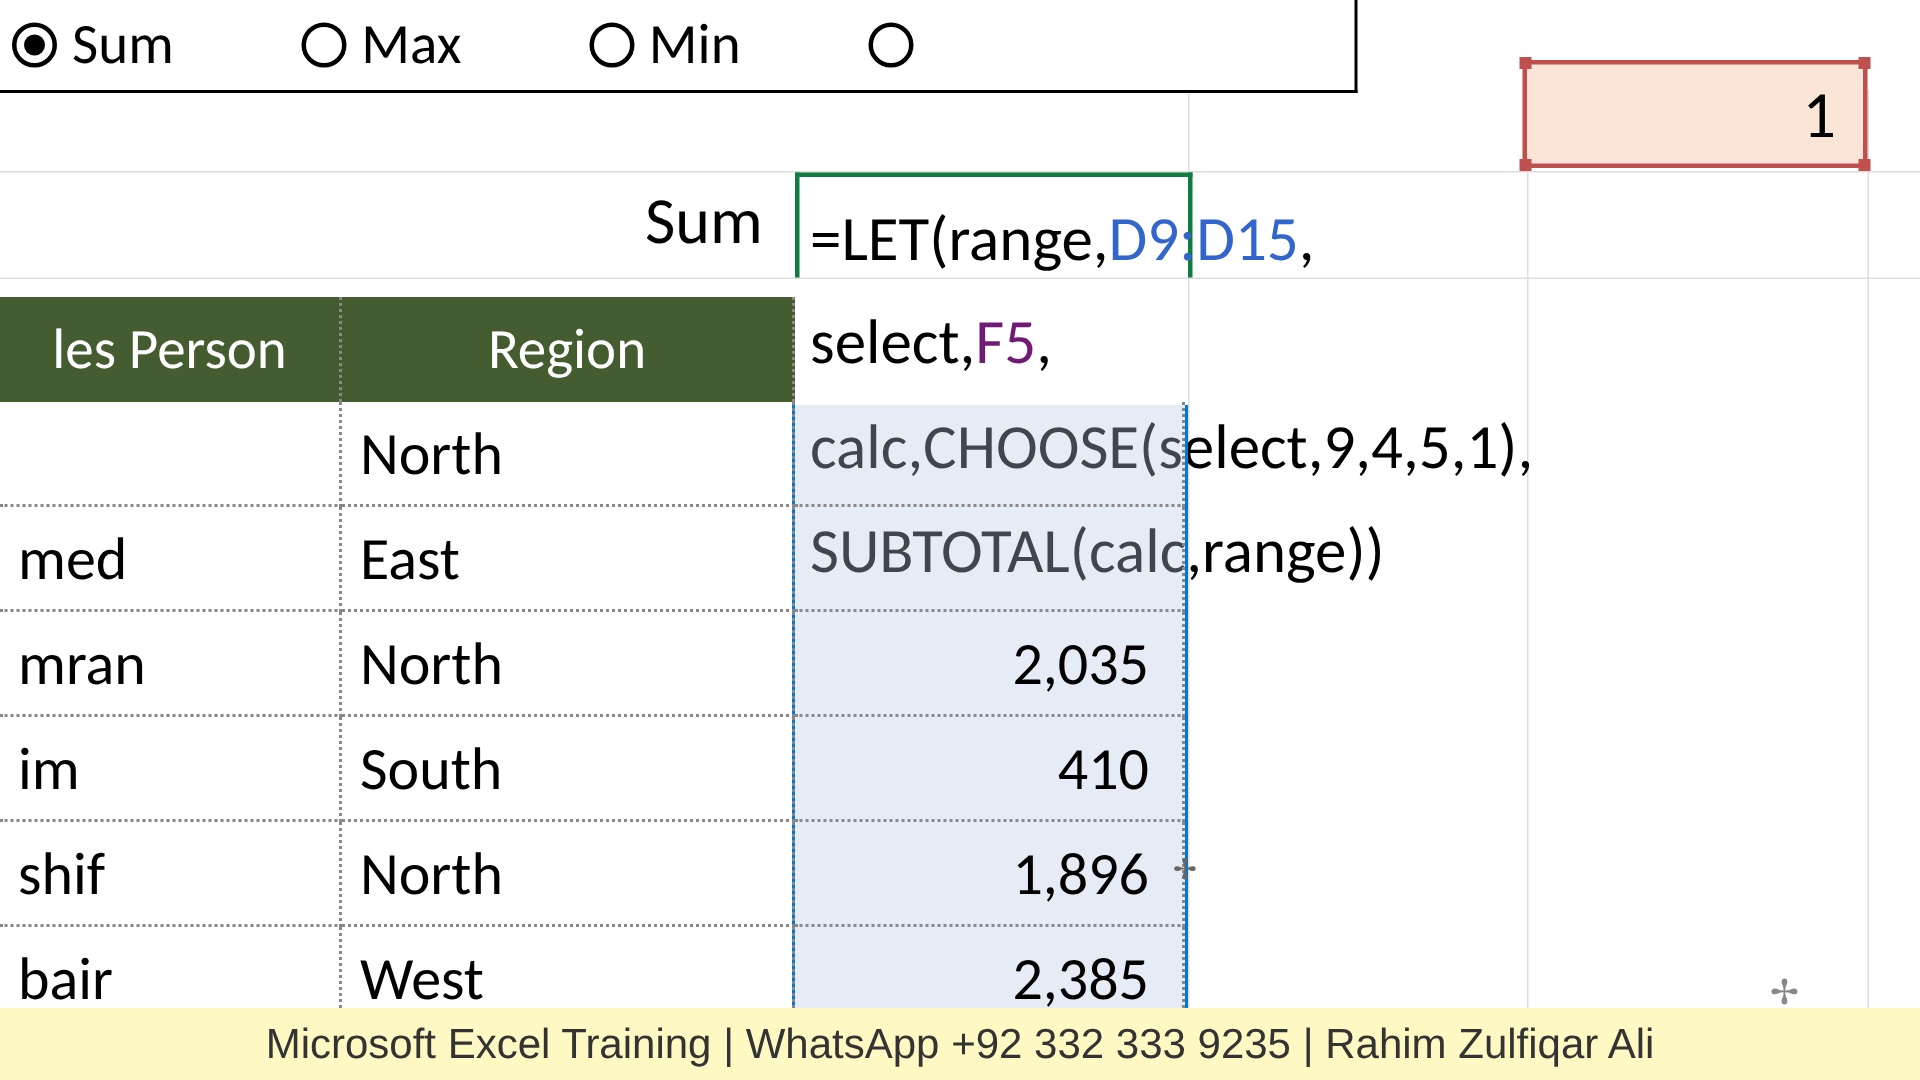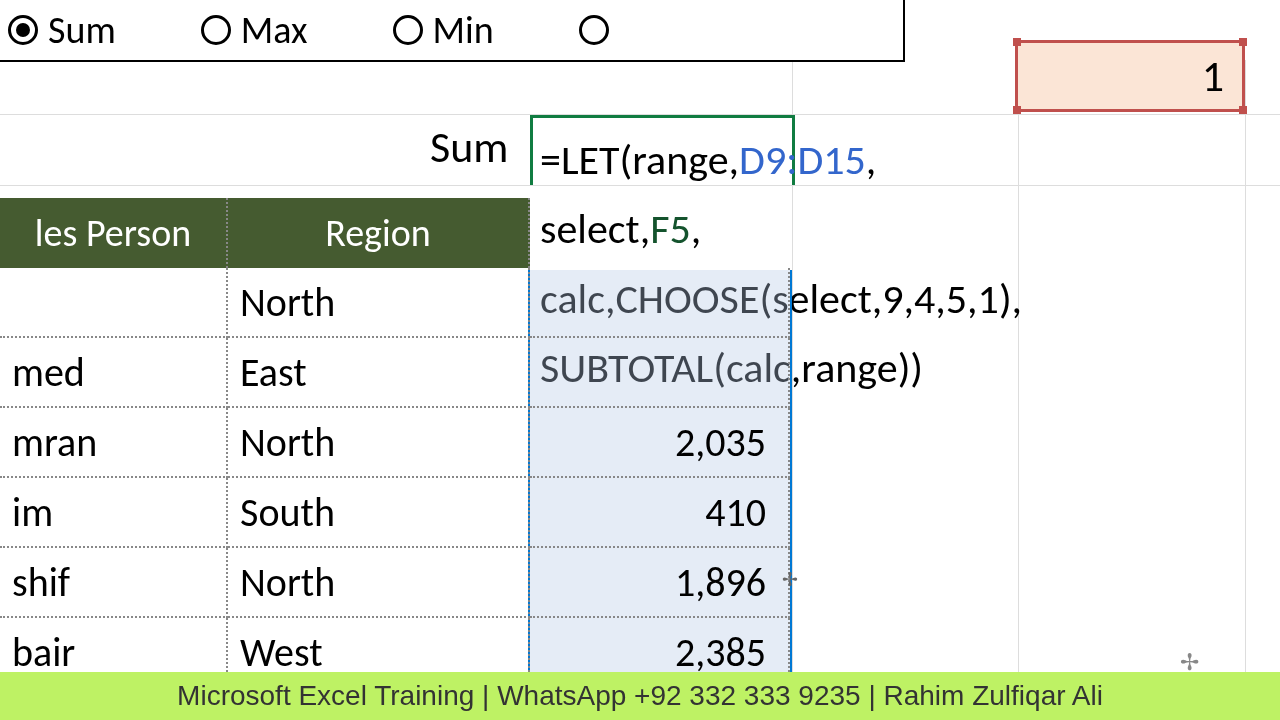--- a/index.html
+++ b/index.html
@@ -91,21 +91,21 @@
 }
 .formula-text {
   position: absolute;
   top: 125px;
   left: 540px;
   font-size: 42px;
   line-height: 1.65;
   white-space: nowrap;
 }
 .formula-text .ref-blue { color: #3366cc; }
-.formula-text .ref-red { color: #14532d; }
+.formula-text .ref-red { color: #701a75; }
 .sheet {
   position: absolute;
   top: 198px;
   left: 0;
   width: 1280px;
 }
 .header-row {
   display: flex;
 }
 .header-cell {
@@ -167,21 +167,21 @@
   width: 1280px;
 }
 .gh1 { top: 114px; }
 .gh2 { top: 185px; }
 .footer {
   position: absolute;
   bottom: 0;
   left: 0;
   width: 1280px;
   height: 48px;
-  background: #bef264;
+  background: #fef9c3;
   border-top: none;
   display: flex;
   align-items: center;
   justify-content: center;
   font-size: 28px;
   font-family: "Segoe UI", Arial, sans-serif;
   color: #333;
 }
 .cursor-plus {
   position: absolute;

